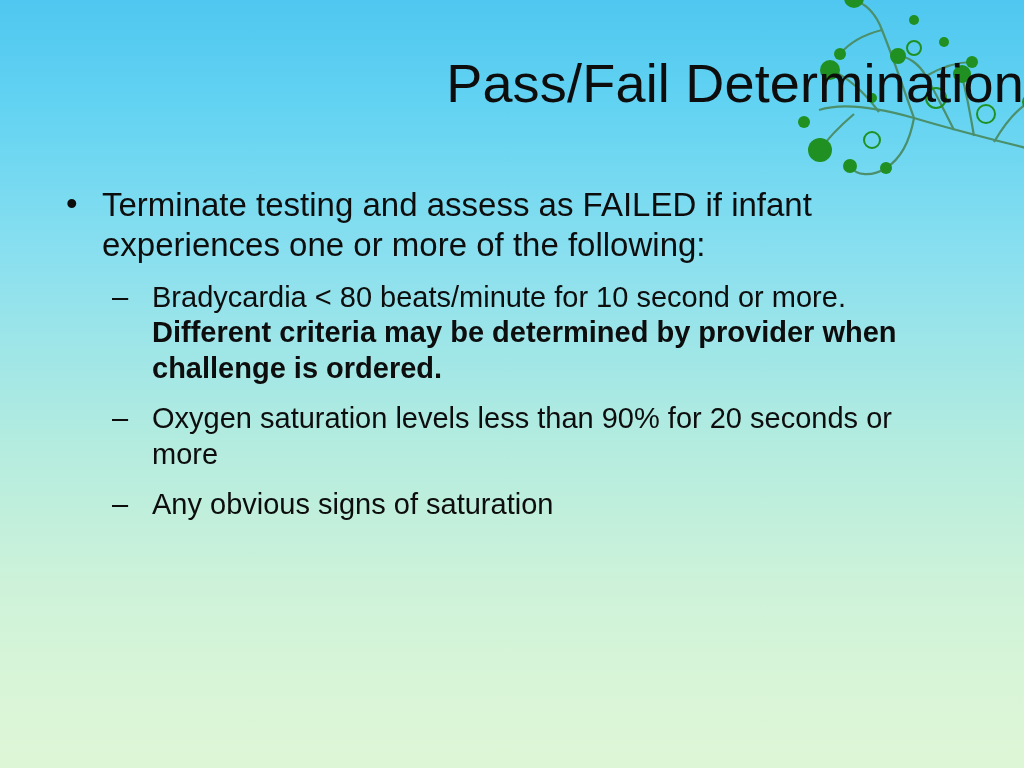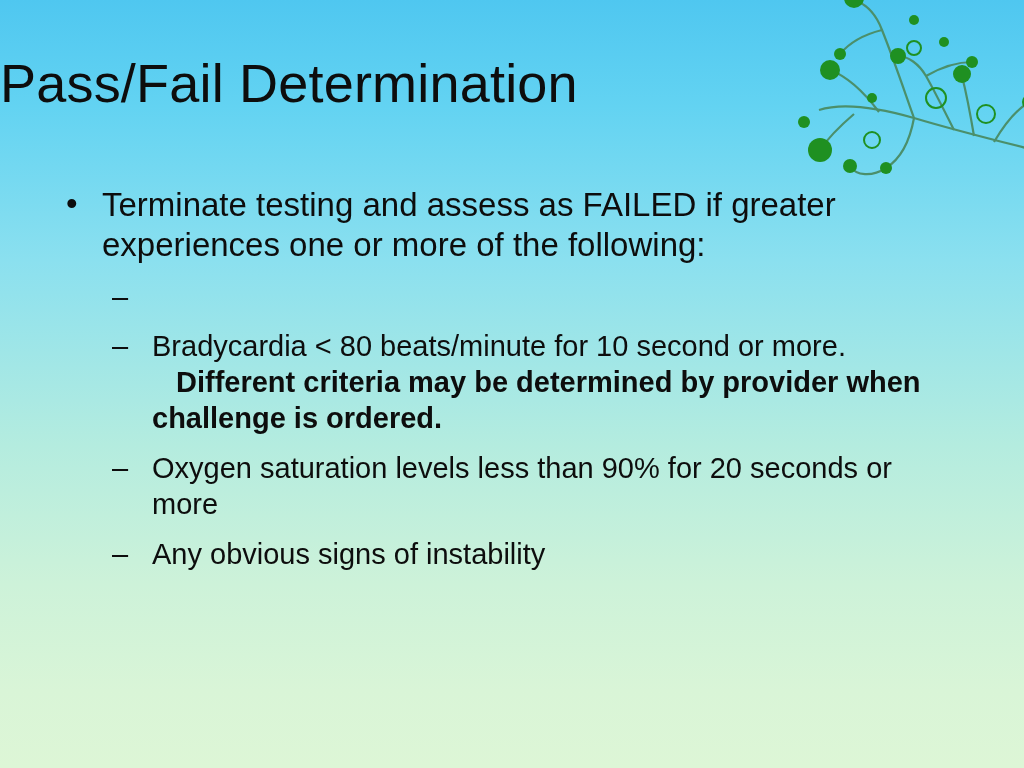--- a/index.html
+++ b/index.html
@@ -32,21 +32,21 @@
     right: -10px;
     width: 420px;
     height: 220px;
     pointer-events: none;
   }
   .title {
     position: absolute;
     left: 0;
     top: 54px;
     width: 1024px;
-    text-align: left;
+    text-align: right;
     font-size: 54px;
     line-height: 1.1;
     color: #0d0d0d;
     font-weight: normal;
     letter-spacing: 0.2px;
   }
   .body {
     position: absolute;
     left: 56px;
     top: 185px;
@@ -76,21 +76,20 @@
   }
   .l2 .dash {
     position: absolute;
     left: 56px;
     top: 0;
     font-size: 29px;
     line-height: 1.24;
   }
   .b {
     font-weight: bold;
-    margin-left: 24px;
   }
 </style>
 </head>
 <body>
 
 <div class="slide">
 
   <svg class="deco" viewBox="0 0 420 220" xmlns="http://www.w3.org/2000/svg">
     <g fill="none" stroke="#4b8f6b" stroke-width="2.2">
       <path d="M420 160 C 380 150, 340 140, 300 128 C 265 118, 230 112, 205 120"></path>
@@ -127,37 +126,37 @@
       <circle cx="300" cy="58" r="7"></circle>
     </g>
   </svg>
 
   <div class="title">Pass/Fail Determination</div>
 
   <div class="body">
 
     <div class="l1">
       <span class="bullet">•</span>
-      <span>Terminate testing and assess as FAILED if greater experiences one or more of the following:</span>
+      <span>Terminate testing and assess as FAILED if infant experiences one or more of the following:</span>
     </div>
 
     <div class="l2">
       <span class="dash">–</span>
       <span class="b"></span>
     </div>
 
     <div class="l2">
       <span class="dash">–</span>
       <span>Bradycardia &lt; 80 beats/minute for 10 second or more.  </span><span class="b">Different criteria may be determined by provider when challenge is ordered.</span>
     </div>
 
     <div class="l2">
       <span class="dash">–</span>
       <span>Oxygen saturation levels less than 90% for 20 seconds or more</span><span class="b"></span>
     </div>
 
     <div class="l2">
       <span class="dash">–</span>
-      <span>Any obvious signs of instability</span><span class="b"></span>
+      <span>Any obvious signs of saturation</span><span class="b"></span>
     </div>
 
   </div>
 </div>
 
 </body></html>

